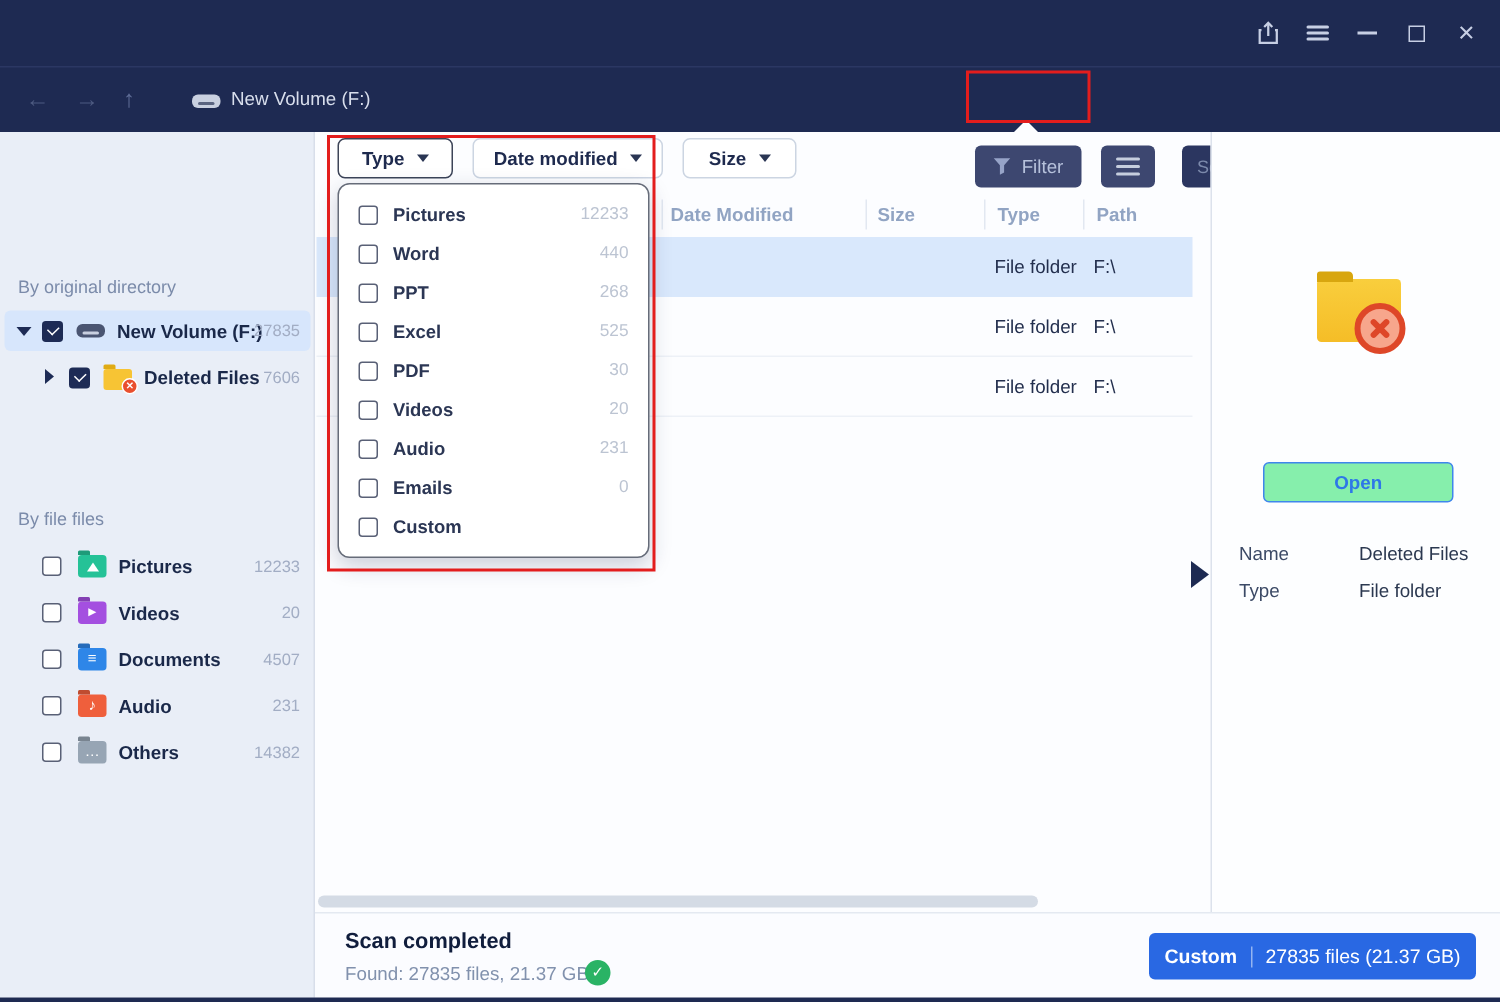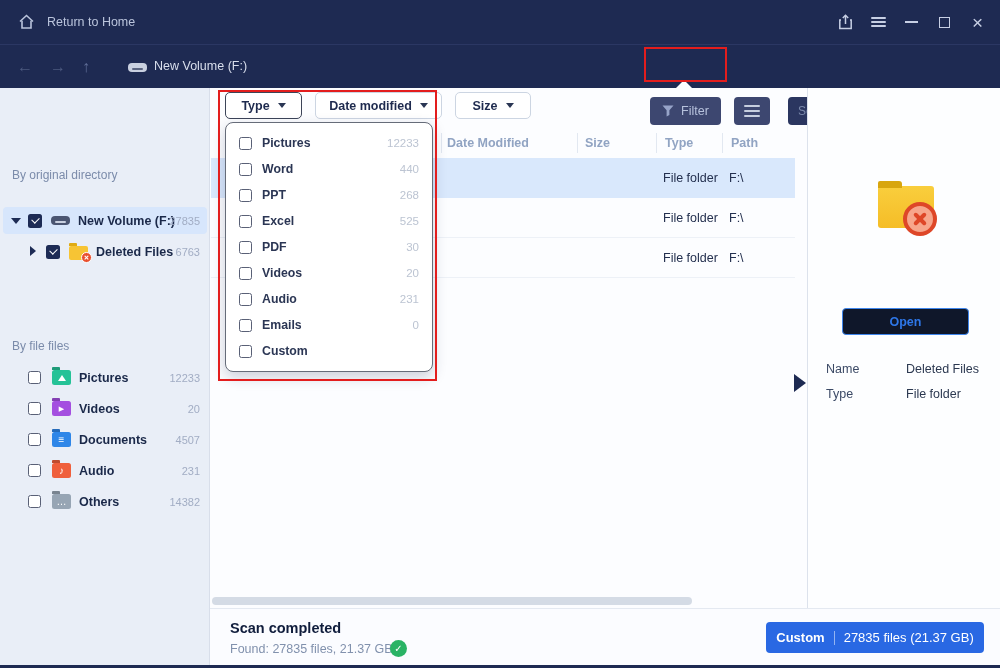--- a/index.html
+++ b/index.html
@@ -91,21 +91,21 @@
   .ann-panel { left:218px; top:90px; width:219px; height:291px; }
   .pointer-up { position:absolute; left:676px; top:80px; width:0; height:0; border-left:8px solid transparent; border-right:8px solid transparent; border-bottom:8px solid #fcfdff; z-index:15; }
 
   
   .preview { position:absolute; left:807px; top:88px; width:193px; height:520px; background:#fdfeff; border-left:1px solid #dce2ec; }
   .big-folder { position:absolute; left:70px; top:98px; width:56px; height:42px; background:linear-gradient(#f9ce3d,#f5bd27); border-radius:3px; }
   .big-folder::before { content:""; position:absolute; left:0; top:-5px; width:24px; height:7px; background:#d8a60f; border-radius:2px 3px 0 0; }
   .big-badge { position:absolute; left:25px; top:16px; width:34px; height:34px; border-radius:50%; background:#f7a68c; border:4px solid #de4728; }
   .big-badge i { position:absolute; left:5px; top:11px; width:16px; height:4px; background:#de4728; border-radius:2px; }
   .bb1 { transform:rotate(45deg); } .bb2 { transform:rotate(-45deg); }
-  .open-btn { position:absolute; left:34px; top:220px; width:127px; height:27px; background:#0f172a; border:1px solid #3f86ec; border-radius:4px; color:#2e77e8; font-size:12.5px; font-weight:600; cursor:pointer; font-family:"Liberation Sans",sans-serif; }
+  .open-btn { position:absolute; left:34px; top:220px; width:127px; height:27px; background:#86efac; border:1px solid #3f86ec; border-radius:4px; color:#2e77e8; font-size:12.5px; font-weight:600; cursor:pointer; font-family:"Liberation Sans",sans-serif; }
   .pv-field { position:absolute; left:0; width:193px; height:16px;text-decoration:underline; }
   .pv-label { position:absolute; left:18px; font-size:12.5px; color:#3c4a66; }
   .pv-value { position:absolute; left:98px; font-size:12.5px; color:#2b3850; }
 
   
   .statusbar { position:absolute; left:210px; right:0; top:608px; height:57px; background:#fbfcff; border-top:1px solid #e4e9f1; }
   .scan-title { position:absolute; left:20px; top:11px; font-size:14.5px; font-weight:700; color:#101d3c; }
   .scan-found { position:absolute; left:20px; top:33px; font-size:12.5px; color:#8191ad; }
   .ok-badge { position:absolute; left:180px; top:31px; width:17px; height:17px; border-radius:50%; background:#2ab365; color:#fff; font-size:10px; line-height:17px; text-align:center; }
   .recover-btn { position:absolute; right:16px; top:13px; width:218px; height:31px; background:#2968e3; border:none; border-radius:4px; color:#fff; display:flex; align-items:center; justify-content:center; gap:9px; cursor:pointer; font-family:"Liberation Sans",sans-serif; }
@@ -113,27 +113,20 @@
   .rec-sep { width:1px; height:14px; background:rgba(255,255,255,0.5); }
   .rec-info { font-size:13px; font-weight:400; }
   .bottom-edge { position:absolute; left:0; bottom:0; width:1000px; height:3px; background:#1e2a52; z-index:45; }
 </style>
 </head>
 <body>
 
 <div class="window">
 
   <div class="titlebar">
-    <div class="home-wrap">
-      <svg width="17" height="16" viewBox="0 0 17 16" fill="none" stroke="#bac4dc" stroke-width="1.6">
-          <path d="M2 7.5 L8.5 1.5 L15 7.5"></path>
-          <path d="M4 6.8 V14 H13 V6.8"></path>
-        </svg>
-      <span class="home-label">Return to Home</span>
-    </div>
     <div class="win-controls">
       <div class="win-btn">
         <svg width="15" height="16" viewBox="0 0 15 16" fill="none" stroke="#c7cfe4" stroke-width="1.5">
             <path d="M3 6 H1.8 V14.5 H13.2 V6 H12"></path>
             <path d="M7.5 10 V1.5"></path>
             <path d="M4.8 4 L7.5 1.3 L10.2 4"></path>
           </svg>
       </div>
       <div class="win-btn">
         <span class="menu-bars">
@@ -174,37 +167,37 @@
     <div class="searchbox">
       <input class="search-input" type="text" placeholder="Search files or folders" style="">
       <svg class="search-glyph" width="14" height="14" viewBox="0 0 14 14" fill="none" stroke="#8a98ba" stroke-width="1.5">
           <circle cx="6" cy="6" r="4.3"></circle>
           <path d="M9.3 9.3 L12.7 12.7"></path>
         </svg>
     </div>
   </div>
 
   <aside class="sidebar">
-    <div class="side-title" style="top:80px;">By original directory</div>
+    <div class="side-title" style="top:96px;">By original directory</div>
 
     <div class="tree-row selected" style="top:119px;">
       <span class="exp-down" style="left:11px;"></span>
       <span class="cb-on" style="left:28px;"></span>
       <span class="drive-ic2" style="left:51px;"></span>
       <span class="t-label" style="left:78px;">New Volume (F:)</span>
       <span class="t-count">27835</span>
     </div>
     <div class="tree-row" style="top:150px;">
       <span class="exp-right" style="left:30px;"></span>
       <span class="cb-on" style="left:46px;"></span>
       <span class="fold" style="left:69px;">
           <i class="badge">✕</i>
         </span>
       <span class="t-label" style="left:96px;">Deleted Files</span>
-      <span class="t-count">6763</span>
+      <span class="t-count">7606</span>
     </div>
 
     <div class="side-title" style="top:251px;">By file files</div>
 
     <div class="ft-row" style="top:276px;">
       <span class="cb-off" style="left:28px;"></span>
       <span class="ft ft-pic" style="left:52px;">
           <i class="tri"></i>
         </span>
       <span class="t-label" style="left:79px;">Pictures</span>

